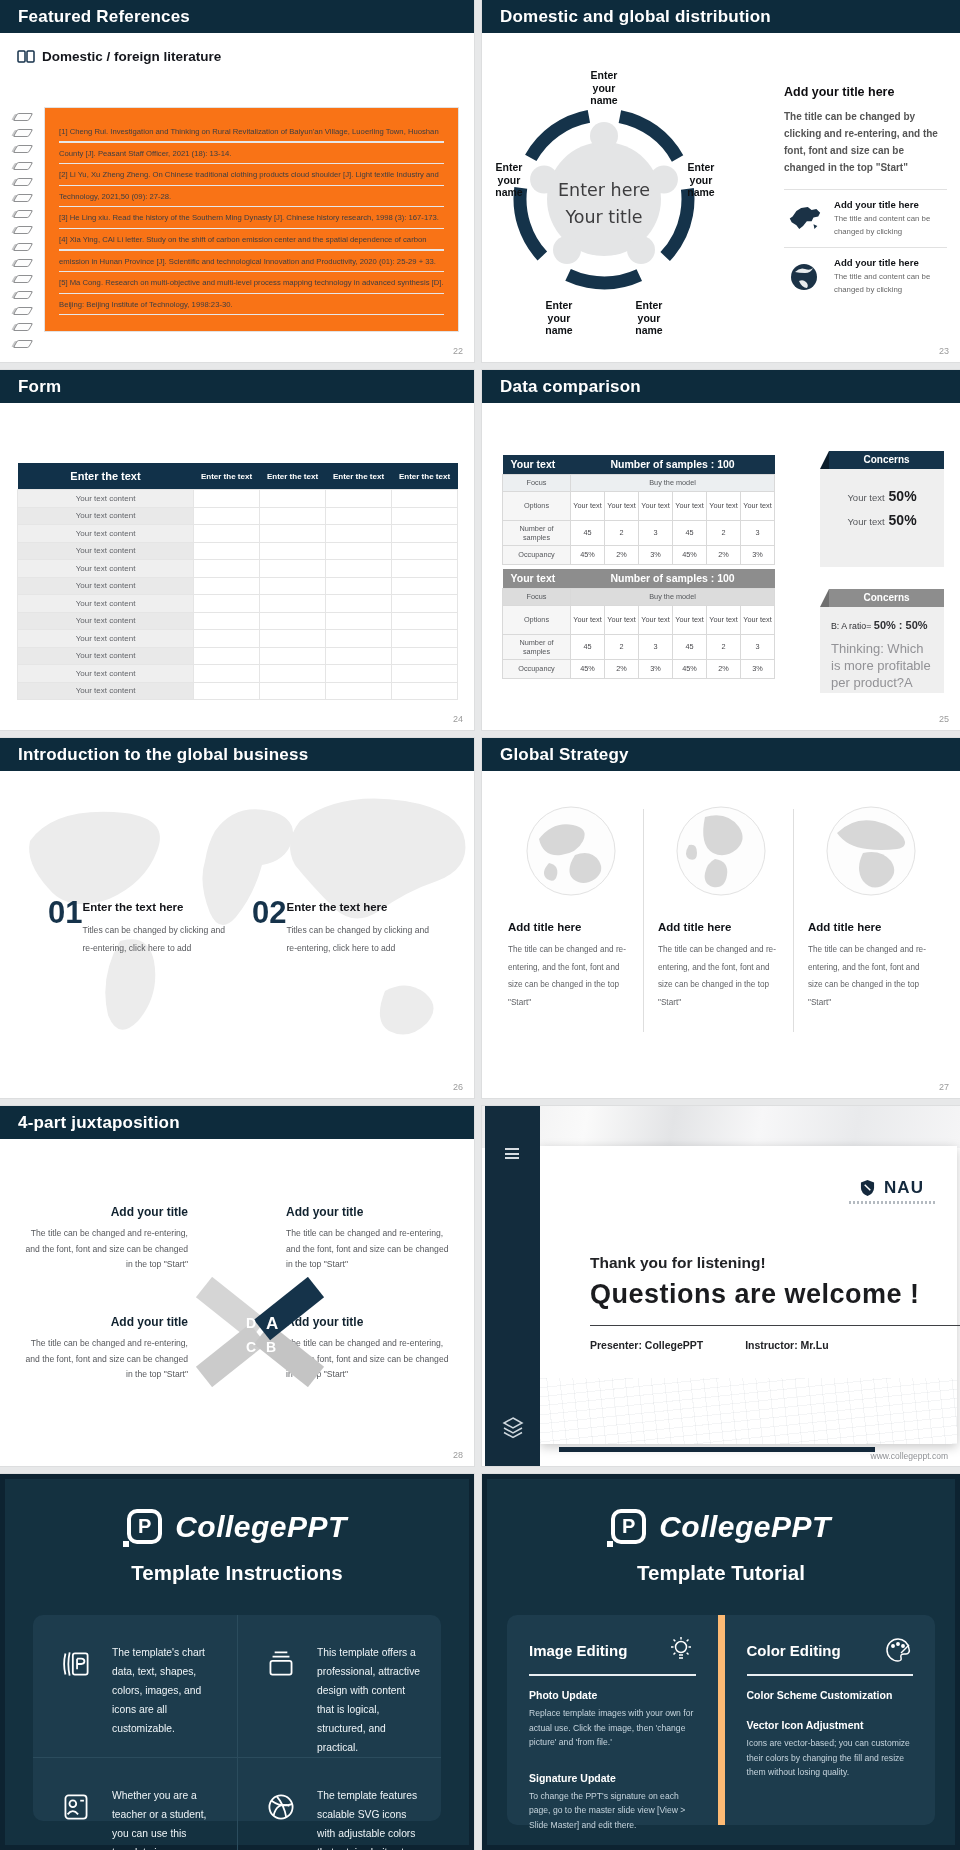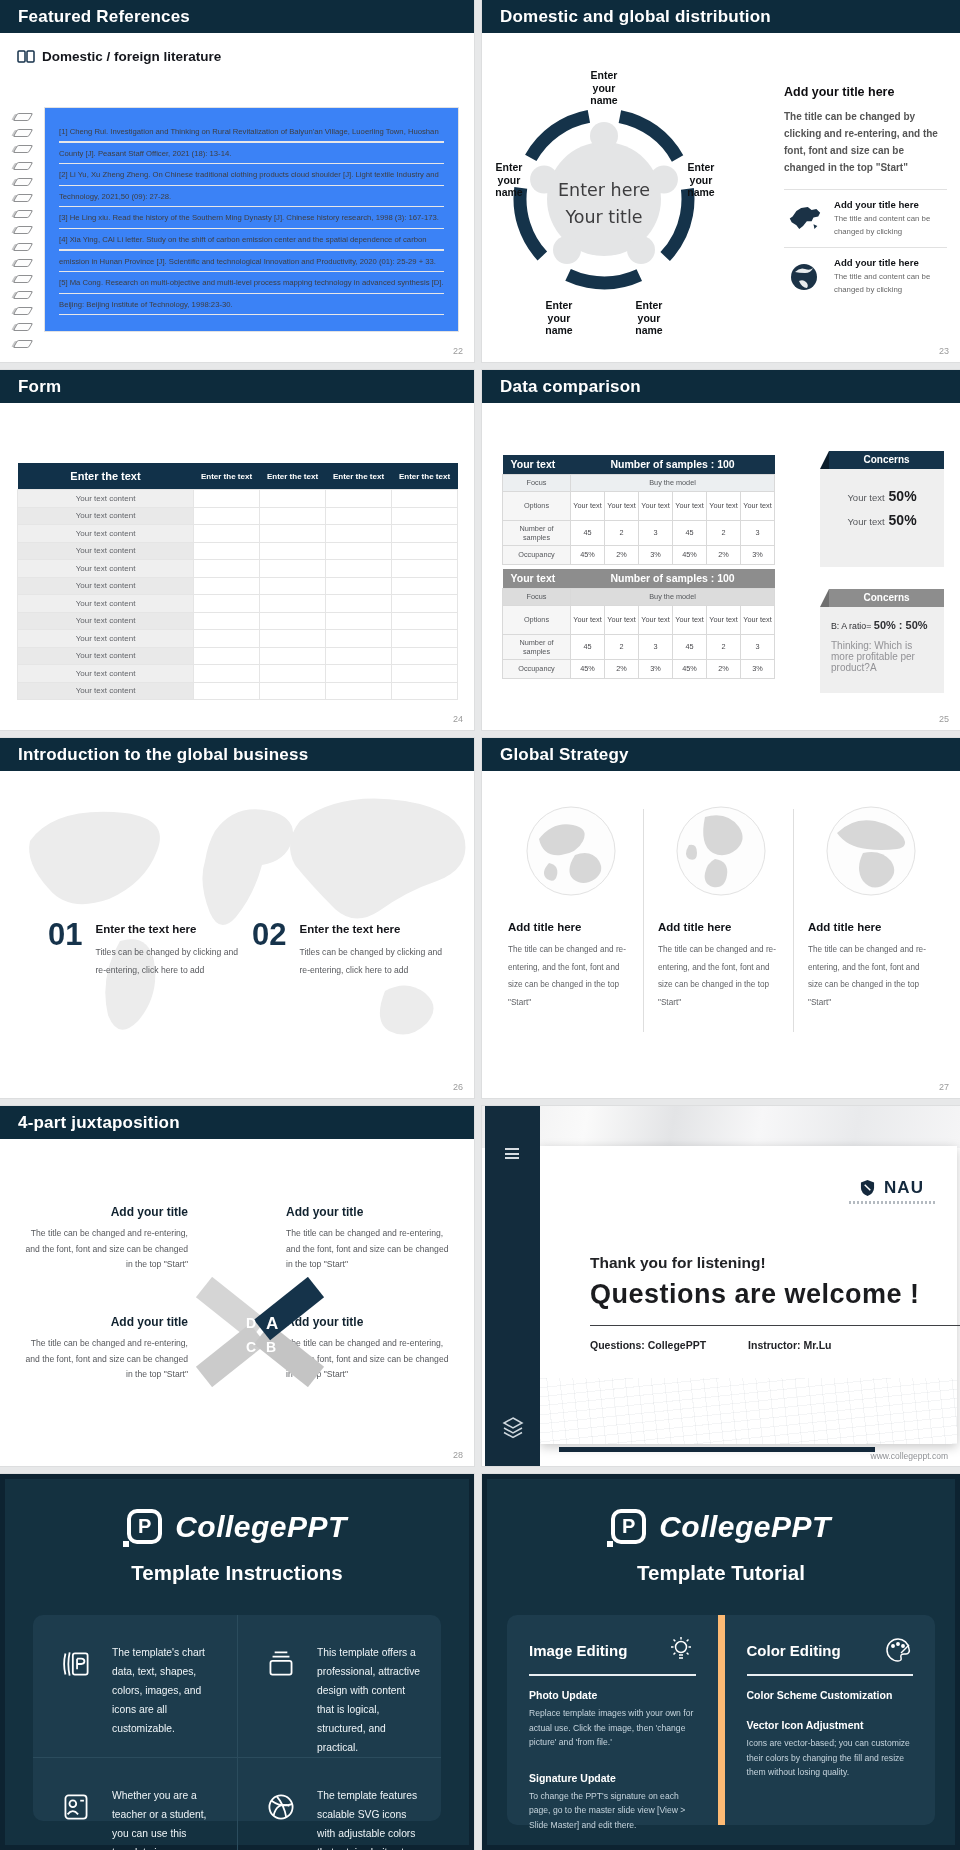--- a/index.html
+++ b/index.html
@@ -10,21 +10,21 @@
   .cl{left:0;width:474px;} .cr{left:482px;width:478px;}
   .r1{top:0;height:362px;} .r2{top:370px;height:360px;} .r3{top:738px;height:360px;}
   .r4{top:1106px;height:360px;} .r5{top:1474px;height:376px;}
   .tbar{height:33px;background:#0d2b3c;color:#fff;font-weight:bold;font-size:17px;line-height:33px;padding-left:18px;letter-spacing:.2px;}
   .content{position:absolute;left:0;right:0;top:33px;bottom:0;}
   .pgnum{position:absolute;right:11px;bottom:6px;font-size:9px;color:#9b9b9b;}
   
   .lit-head{position:absolute;top:16px;left:17px;display:flex;align-items:center;gap:7px;font-weight:bold;font-size:13.5px;color:#14161c;}
   .spiral{position:absolute;left:15px;top:80px;display:flex;flex-direction:column;gap:8.2px;}
   .ring{display:block;width:14px;height:6px;border:1.4px solid #8f9092;border-radius:2px;background:#fdfdfd;transform:skewX(-30deg);box-shadow:-3px 0 0 -1px #c7c8c9;}
-  .ref-box{position:absolute;left:44px;top:74px;right:15px;bottom:30px;border:1px solid #e2e2e2;background:#3b82f6;overflow:hidden;}
+  .ref-box{position:absolute;left:44px;top:74px;right:15px;bottom:30px;border:1px solid #e2e2e2;background:#f97316;overflow:hidden;}
   .refs{margin:13px 14px 0;font-size:7.7px;color:#3e3e42;line-height:21.6px;background:repeating-linear-gradient(to bottom,transparent 0 20.4px,#e7e7e8 20.4px 21.6px);padding-bottom:21.6px;}
   
   .gear-wrap{position:absolute;left:6px;top:8px;width:238px;height:312px;}
   .gear-svg{position:absolute;left:20px;top:62px;width:192px;height:192px;}
   .gcenter{position:absolute;left:36px;top:136px;width:160px;text-align:center;font-size:17.5px;color:#3d3d3f;line-height:27px;font-family:"DejaVu Sans",sans-serif;}
   .glabel{position:absolute;width:46px;text-align:center;font-weight:bold;font-size:10.5px;line-height:12.5px;color:#0d1013;}
   .g0{left:93px;top:28px;} .g1{left:190px;top:120px;} .g2{left:-2px;top:120px;} .g3{left:48px;top:258px;} .g4{left:138px;top:258px;}
   .r23{position:absolute;left:302px;right:13px;top:52px;}
   .r23 h3{margin:0 0 9px;font-size:12.5px;color:#0d0d10;}
   .r23 .body{font-size:10px;color:#555;line-height:17px;width:158px;font-weight:bold;}
@@ -60,24 +60,24 @@
   .chead::before{content:'';position:absolute;left:-9px;top:0;border-bottom:18px solid #3c4750;border-left:9px solid transparent;}
   .concern.navy .chead::before{border-bottom-color:#0b1d2b;}
   .concern.gray .chead::before{border-bottom-color:#6f6f6f;}
   .cbody{background:#efefef;}
   .co-0 .cbody{height:82px;padding-top:16px;}
   .cline{text-align:center;font-size:9.5px;color:#55575b;line-height:23px;}
   .cline b{font-size:14px;color:#1b1c1f;margin-left:4px;}
   .co-1 .cbody{height:86px;padding:12px 11px 0;box-sizing:border-box;}
   .ratio{font-size:8.8px;color:#2e2f33;}
   .ratio b{font-size:11px;}
-  .note{margin-top:9px;font-size:10px;color:#929296;line-height:11px;}
+  .note{margin-top:9px;font-size:13px;color:#929296;line-height:17px;}
   
   .map-bg{position:absolute;left:0;top:0;width:100%;height:100%;}
-  .item26{position:absolute;top:149px;display:flex;gap:13px;z-index:2;}
+  .item26{position:absolute;top:127px;display:flex;z-index:2;}
   .i26-0{left:48px;} .i26-1{left:252px;}
   .num26{font-weight:bold;font-size:31px;color:#16334b;line-height:30px;}
   .item26 h4{margin:3px 0 8px;font-size:11.5px;color:#131419;}
   .item26 p{margin:0;font-size:8.6px;color:#57595d;line-height:18px;width:152px;}
   
   .col27{position:absolute;top:34px;width:126px;}
   .c27-0{left:26px;} .c27-1{left:176px;} .c27-2{left:326px;}
   .col27 svg{display:block;margin:0 auto;}
   .col27 h4{margin:24px 0 8px;font-size:11.5px;color:#101318;}
   .col27 p{margin:0;font-size:8.2px;color:#606266;line-height:17.5px;}
@@ -615,21 +615,21 @@
             </svg>
           <span class="nau-txt">NAU</span>
         </div>
         <div class="nau-cap"></div>
       </div>
       <div class="ty">
         <div class="ty-1">Thank you for listening!</div>
         <div class="ty-2">Questions are welcome !</div>
         <hr class="ty-hr">
         <div class="ty-3">
-          <span>Questions: CollegePPT</span>
+          <span>Presenter: CollegePPT</span>
           <span>Instructor: Mr.Lu</span>
         </div>
       </div>
       <div class="mesh29"></div>
     </div>
     <div class="bbar29"></div>
     <div class="site29">www.collegeppt.com</div>
   </div>
 
   <div class="slide dk cl r5">

